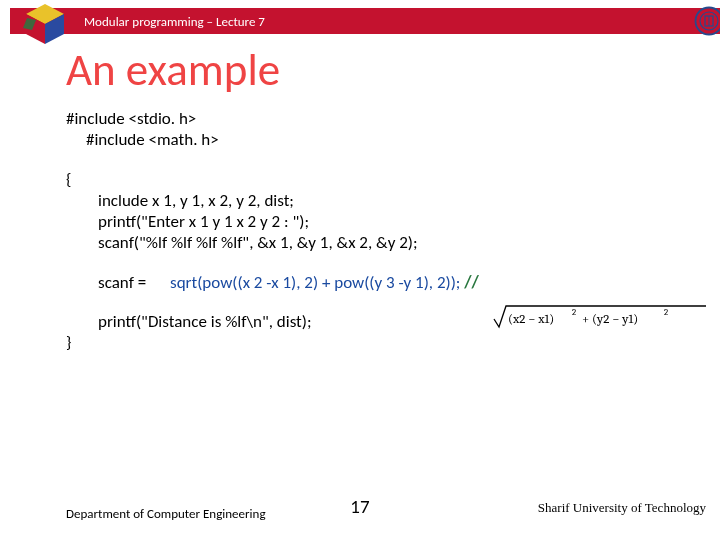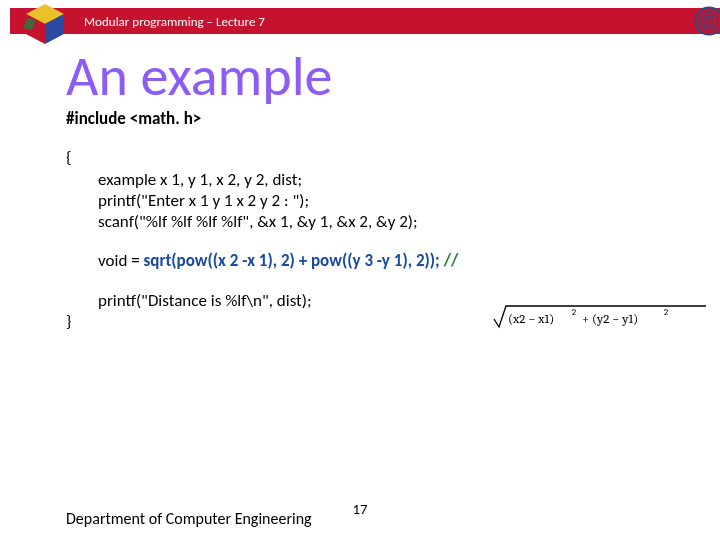--- a/index.html
+++ b/index.html
@@ -47,61 +47,61 @@
     right: 16px;
     width: 30px;
     height: 30px;
     z-index: 2;
   }
   .logo-right svg { width: 100%; height: 100%; }
   .title {
     position: absolute;
     top: 42px;
     left: 66px;
-    font-size: 56px;
-    color: #8b5cf6;
+    font-size: 45px;
+    color: #ef4444;
     font-weight: 400;
   }
   .body {
     position: absolute;
     top: 108px;
     left: 66px;
     right: 20px;
     font-size: 17px;
     line-height: 1.25;
     color: #000;
   }
-  .bold { font-weight: 700; }
+  .bold { font-weight: 400; margin-left: 20px; }
   .indent { padding-left: 32px; display: block; }
   .gap { height: 18px; }
   .color1 { color: #1a4aa0; }
   .comment { color: #29773f; font-weight: 700; }
   .formula {
     position: absolute;
     top: 303px;
     left: 492px;
     width: 216px;
     height: 28px;
   }
   .formula svg { width: 100%; height: 100%; }
   .footer-left {
     position: absolute;
-    bottom: 12px;
+    bottom: 19px;
     left: 66px;
-    font-size: 16px;
+    font-size: 13px;
     color: #000;
     text-align: center;
   }
   .footer-center {
     position: absolute;
     bottom: 22px;
     left: 0;
     width: 720px;
     text-align: center;
-    font-size: 15px;
+    font-size: 19px;
     color: #000;
   }
   .footer-right {
     position: absolute;
     bottom: 24px;
     right: 34px;
     font-size: 13px;
     font-family: Georgia, "Times New Roman", serif;
     color: #000;
   }
@@ -129,40 +129,42 @@
       <circle cx="15" cy="15" r="13.5" fill="none" stroke="#244b8f" stroke-width="1.8"></circle>
       <circle cx="15" cy="15" r="9" fill="none" stroke="#244b8f" stroke-width="1.2"></circle>
       <rect x="11" y="10" width="8" height="10" fill="none" stroke="#244b8f" stroke-width="1.2"></rect>
       <line x1="15" y1="10" x2="15" y2="20" stroke="#244b8f" stroke-width="1"></line>
     </svg>
   </div>
 
   <div class="title">An example</div>
 
   <div class="body">
+    <div>#include &lt;stdio. h&gt;</div>
     <div class="bold">#include &lt;math. h&gt;</div>
     <div class="gap"></div>
     <div>{</div>
-    <span class="indent">example x 1, y 1, x 2, y 2, dist;</span>
+    <span class="indent">include x 1, y 1, x 2, y 2, dist;</span>
     <span class="indent">printf("Enter x 1 y 1 x 2 y 2 : ");</span>
     <span class="indent">scanf("%lf %lf %lf %lf", &amp;x 1, &amp;y 1, &amp;x 2, &amp;y 2);</span>
     <div class="gap"></div>
     <span class="indent">
-      <span>void = </span><span class="bold color1">sqrt(pow((x 2 -x 1), 2)  + pow((y 3 -y 1), 2));</span><span class="comment">  //</span>
+      <span>scanf = </span><span class="bold color1">sqrt(pow((x 2 -x 1), 2)  + pow((y 3 -y 1), 2));</span><span class="comment">  //</span>
     </span>
     <div class="gap"></div>
     <span class="indent">printf("Distance is %lf\n", dist);</span>
     <div>}</div>
   </div>
 
   <div class="formula">
     <svg viewBox="0 0 216 28">
       <path d="M2 16 L7 24 L14 3 L214 3" fill="none" stroke="#000" stroke-width="1.3"></path>
       <text x="16" y="20" font-family="Cambria, 'Times New Roman', serif" font-size="13" fill="#000">(x2 − x1)</text>
       <text x="80" y="12" font-family="Cambria, serif" font-size="9" fill="#000">2</text>
       <text x="90" y="20" font-family="Cambria, serif" font-size="13" fill="#000">+ (y2 − y1)</text>
       <text x="172" y="12" font-family="Cambria, serif" font-size="9" fill="#000">2</text>
     </svg>
   </div>
 
   <div class="footer-left">Department of Computer Engineering</div>
   <div class="footer-center">17</div>
+  <div class="footer-right">Sharif University of Technology</div>
 </div>
 
 </body></html>

